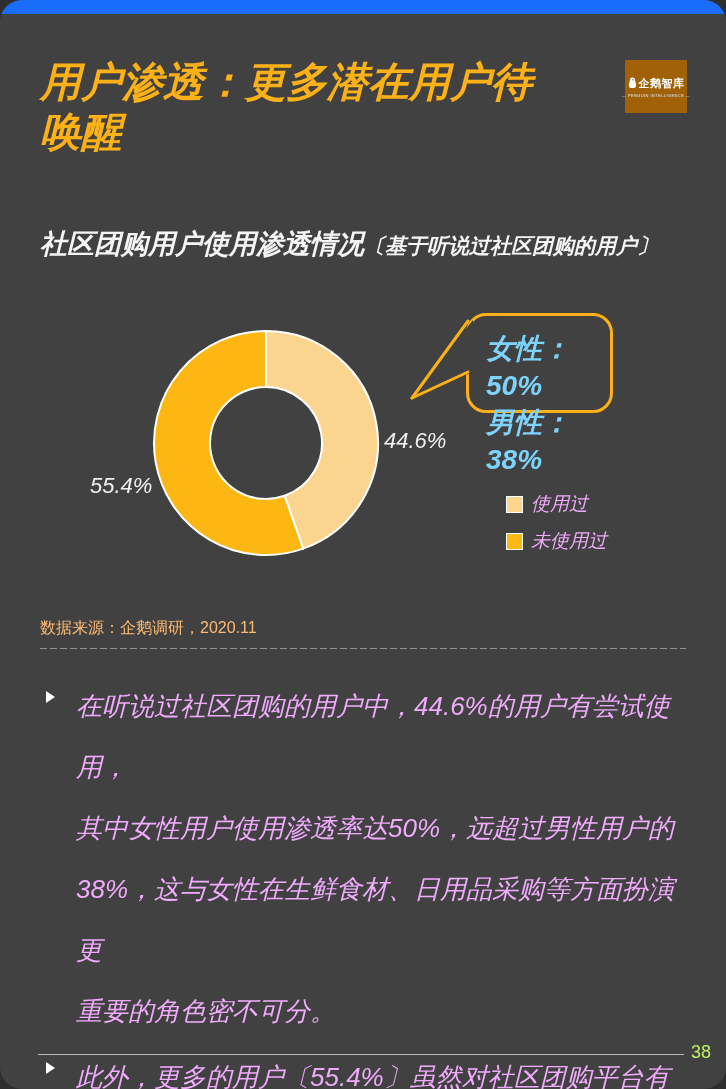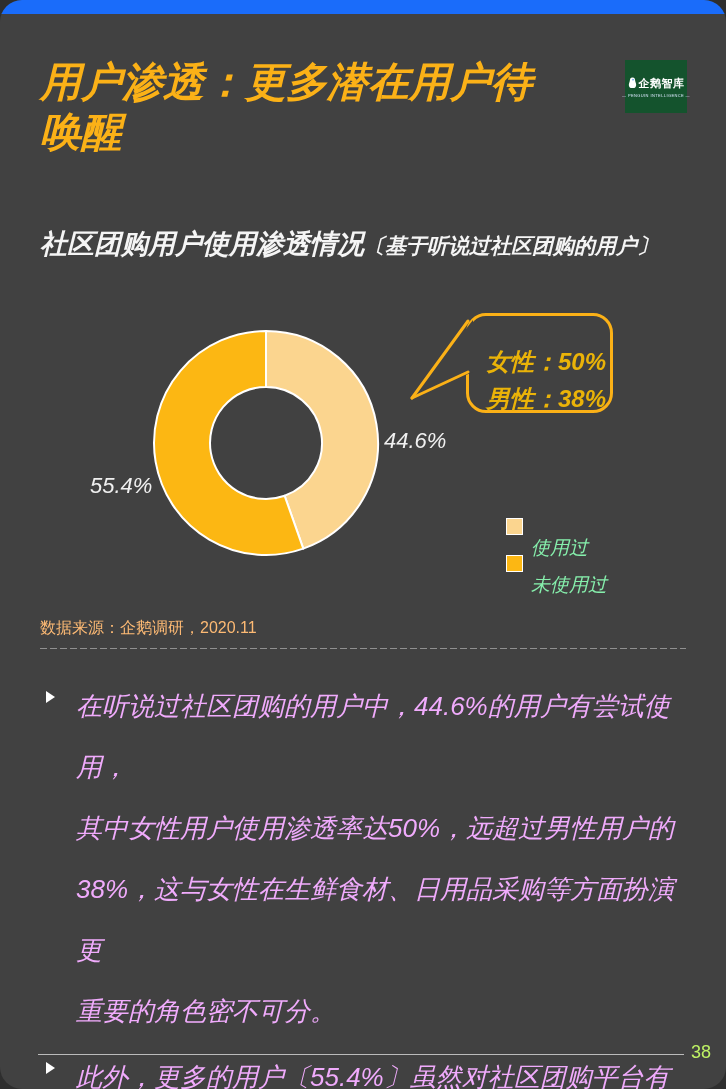--- a/index.html
+++ b/index.html
@@ -35,29 +35,29 @@
 
   .slice-label { font-size:22px; font-style:italic; color:#f0f0f0; z-index:3;text-align:center; }
   .label-used { left:384px; top:428px; }
   .label-unused { left:90px; top:473px; }
 
   .callout {
     left:466px; top:313px; width:147px; height:100px;
     border:3px solid #FBB117; border-radius:20px; z-index:1;
   }
   .callout-text {
-    padding:27px 0 0 17px; font-size:24px; font-weight:bold; font-style:italic;
-    color:#eab308; line-height:37px; white-space:pre-line;
+    padding:14px 0 0 17px; font-size:28px; font-weight:bold; font-style:italic;
+    color:#7dd3fc; line-height:37px; white-space:pre-line;
   }
 
   .legend-item { display:flex; align-items:center; gap:8px; z-index:3; }
   .legend-1 { left:506px; top:491px; }
   .legend-2 { left:506px; top:528px; }
   .legend-swatch { width:17px; height:17px; border:1px solid #ffffff; }
-  .legend-label { font-size:19px; font-style:italic; color:#86efac;margin-top:44px; }
+  .legend-label { font-size:19px; font-style:italic; color:#f0abfc; }
 
   .source-note { left:40px; top:618px; font-size:16px; color:#fdba74; }
 
   .dashed-divider {
     left:40px; top:648px; width:646px; height:1px;
     background:repeating-linear-gradient(90deg,#909090 0 7px,transparent 7px 10px);
   }
 
   .bullet-list { left:40px; top:676px; width:640px; list-style:none; }
   .bullet-item { position:relative; padding-left:36px; margin-bottom:5px; }
@@ -76,21 +76,21 @@
 </head>
 <body>
 
 <div class="page">
 
   <div class="abs top-bar" style="background: rgb(26, 108, 250);"></div>
 
   <div class="abs page-title" style="color: rgb(251, 177, 23);">用户渗透：更多潜在用户待
 唤醒</div>
 
-  <div class="abs logo" style="background: #14532d;">
+  <div class="abs logo" style="background: #a16207;">
     <div class="logo-row">
       <svg width="9" height="12" viewBox="0 0 10 12">
         <path d="M5 0 C2.5 0 2.1 1.8 2 3.8 L1 7 C0.6 8.6 1.5 11 3 11.6 L7 11.6 C8.5 11 9.4 8.6 9 7 L8 3.8 C7.9 1.8 7.5 0 5 0 Z" fill="#ffffff"></path>
         <path d="M5 1.2 L7 2.6 L5 3.2 Z" fill="#2173E8"></path>
       </svg>
       <span class="logo-name">企鹅智库</span>
     </div>
     <div class="logo-sub">— PENGUIN INTELLIGENCE —</div>
   </div>
 

